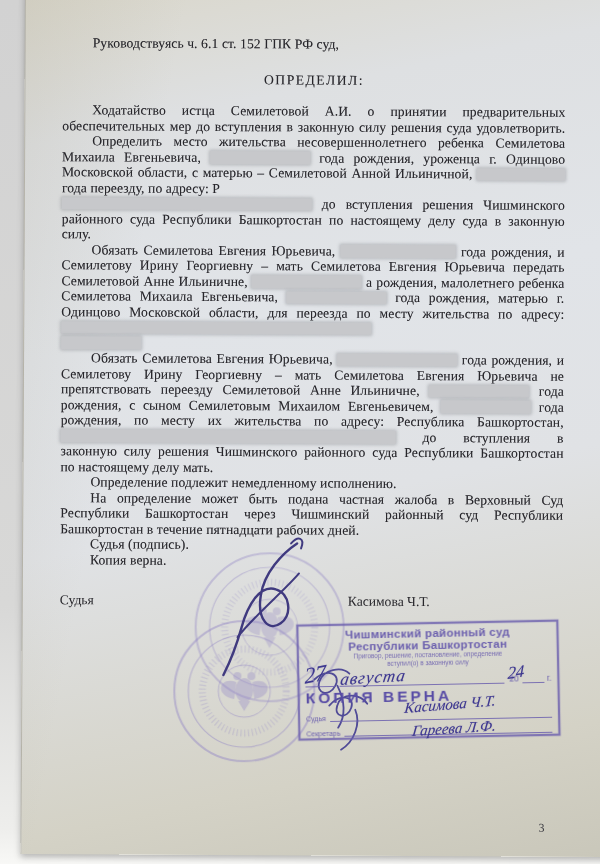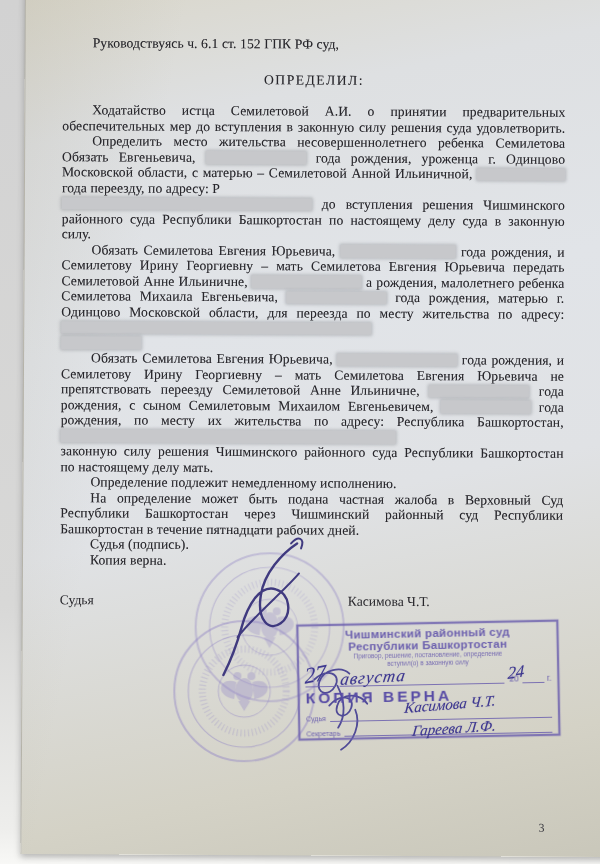--- a/index.html
+++ b/index.html
@@ -76,39 +76,39 @@
 <div class="scene">
   <div class="paper">
 
     <div class="doc">
       <p class="intro">Руководствуясь ч. 6.1 ст. 152 ГПК РФ  суд,</p>
       <div class="heading">ОПРЕДЕЛИЛ:</div>
       <div id="doc-lines">
           <div class="line j"><span class="ind"></span><span>Ходатайство истца Семилетовой А.И. о принятии предварительных</span></div>
           <div class="line j"><span>обеспечительных мер до вступления в законную силу решения суда удовлетворить.</span></div>
           <div class="line j"><span class="ind"></span><span>Определить место жительства несовершеннолетнего ребенка Семилетова</span></div>
-          <div class="line j"><span>Обязать Евгеньевича,</span> <span class="redact" style="width: 100px;"></span> <span>года рождения, уроженца г. Одинцово</span></div>
+          <div class="line j"><span>Михаила Евгеньевича,</span> <span class="redact" style="width: 100px;"></span> <span>года рождения, уроженца г. Одинцово</span></div>
           <div class="line j"><span>Московской области, с матерью – Семилетовой Анной Ильиничной,</span> <span class="redact" style="width: 88px;"></span></div>
           <div class="line"><span>года переезду, по адресу: Р</span></div>
           <div class="line j"><span class="redact" style="width: 250px;"></span> <span>до вступления решения Чишминского</span></div>
           <div class="line j"><span>районного суда Республики Башкортостан по настоящему делу суда в законную</span></div>
           <div class="line"><span>силу.</span></div>
           <div class="line j"><span class="ind"></span><span>Обязать Семилетова Евгения Юрьевича,</span> <span class="redact" style="width: 115px;"></span> <span>года рождения, и</span></div>
           <div class="line j"><span>Семилетову Ирину Георгиевну – мать Семилетова Евгения Юрьевича передать</span></div>
           <div class="line j"><span>Семилетовой Анне Ильиничне,</span> <span class="redact" style="width: 110px;"></span> <span>а рождения, малолетнего ребенка</span></div>
           <div class="line j"><span>Семилетова Михаила Евгеньевича,</span> <span class="redact" style="width: 100px;"></span> <span>года рождения, матерью г.</span></div>
           <div class="line j"><span>Одинцово Московской области, для переезда по месту жительства по адресу:</span></div>
           <div class="line j"> <span class="redact" style="width: 310px;"></span></div>
           <div class="line"><span class="redact" style="width: 80px;"></span></div>
           <div class="line j"><span class="ind"></span><span>Обязать Семилетова Евгения Юрьевича,</span> <span class="redact" style="width: 120px;"></span> <span>года рождения, и</span></div>
           <div class="line j"><span>Семилетову Ирину Георгиевну – мать Семилетова Евгения Юрьевича не</span></div>
           <div class="line j"><span>препятствовать переезду Семилетовой Анне Ильиничне,</span> <span class="redact" style="width: 100px;"></span> <span>года</span></div>
           <div class="line j"><span>рождения, с сыном Семилетовым Михаилом Евгеньевичем,</span> <span class="redact" style="width: 90px;"></span> <span>года</span></div>
           <div class="line j"><span>рождения, по месту их жительства по адресу: Республика Башкортостан,</span></div>
-          <div class="line j"><span class="redact" style="width: 335px;"></span> </div>
+          <div class="line j"><span class="redact" style="width: 335px;"></span> <span>до вступления в</span></div>
           <div class="line j"><span>законную силу решения Чишминского районного суда Республики Башкортостан</span></div>
           <div class="line"><span>по настоящему делу мать.</span></div>
           <div class="line"><span class="ind"></span><span>Определение подлежит немедленному исполнению.</span></div>
           <div class="line j"><span class="ind"></span><span>На определение может быть подана частная жалоба в Верховный Суд</span></div>
           <div class="line j"><span>Республики Башкортостан через Чишминский районный суд Республики</span></div>
           <div class="line"><span>Башкортостан в течение пятнадцати рабочих дней.</span></div>
           <div class="line"><span class="ind"></span><span>Судья (подпись).</span></div>
           <div class="line"><span class="ind"></span><span>Копия верна.</span></div>
         </div>
     </div>

